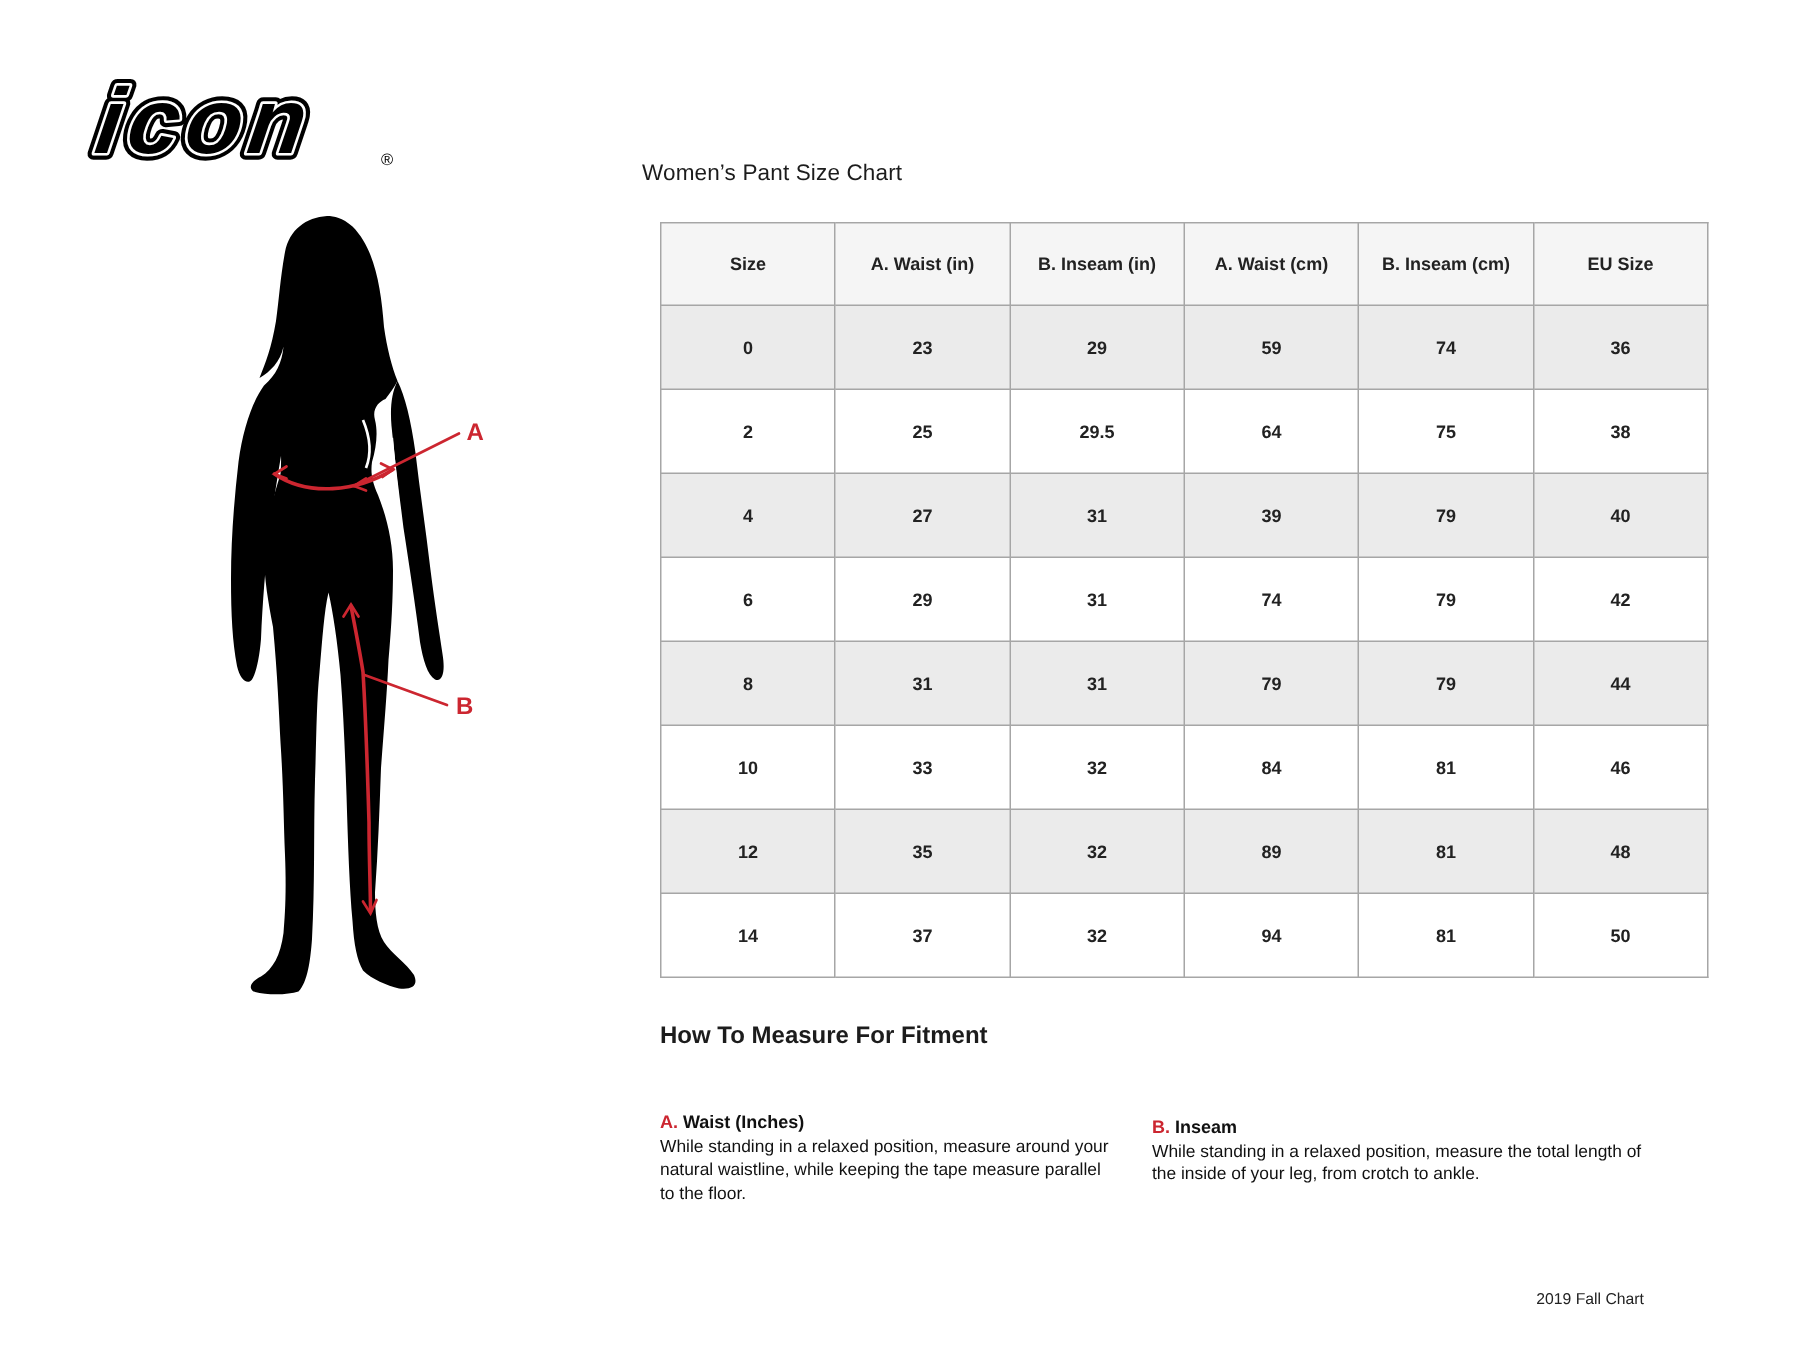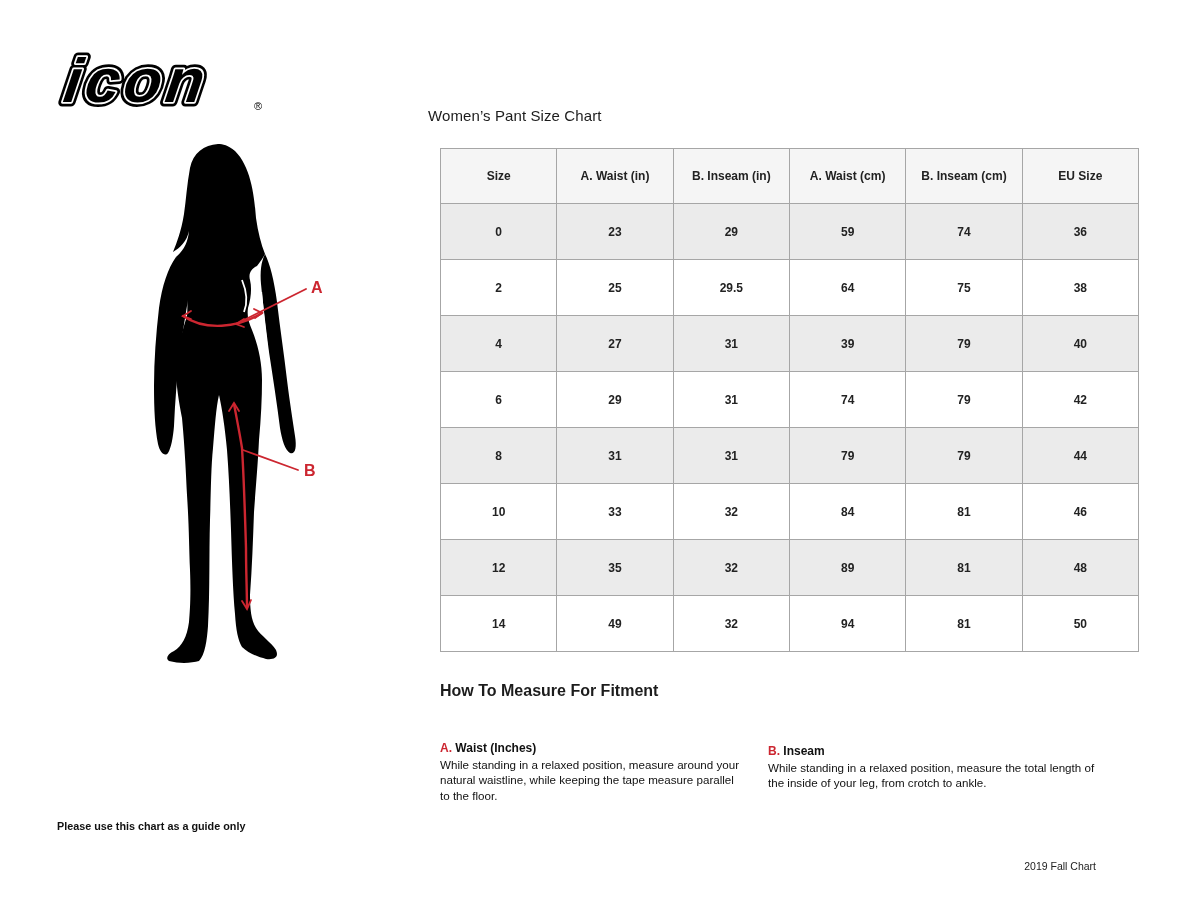--- a/index.html
+++ b/index.html
@@ -180,21 +180,21 @@
         <tr class="alt">
           <td>12</td>
           <td>35</td>
           <td>32</td>
           <td>89</td>
           <td>81</td>
           <td>48</td>
         </tr>
         <tr>
           <td>14</td>
-          <td>49</td>
+          <td>37</td>
           <td>32</td>
           <td>94</td>
           <td>81</td>
           <td>50</td>
         </tr>
       </tbody>
   </table>
 
   <div class="measure-title">How To Measure For Fitment</div>
 
@@ -208,17 +208,16 @@
 
   <div class="measure-item item-b">
     <div class="measure-label">
       <span class="prefix">B.</span>
       <span>Inseam</span>
     </div>
     <div class="measure-body">While standing in a relaxed position, measure the total length of the inside of your leg, from crotch to ankle.</div>
   </div>
 
   <div class="disclaimer">
-    <div>Please use this chart as a guide only</div>
   </div>
   <div class="chart-version">2019 Fall Chart</div>
 
 </div>
 
 </body></html>

